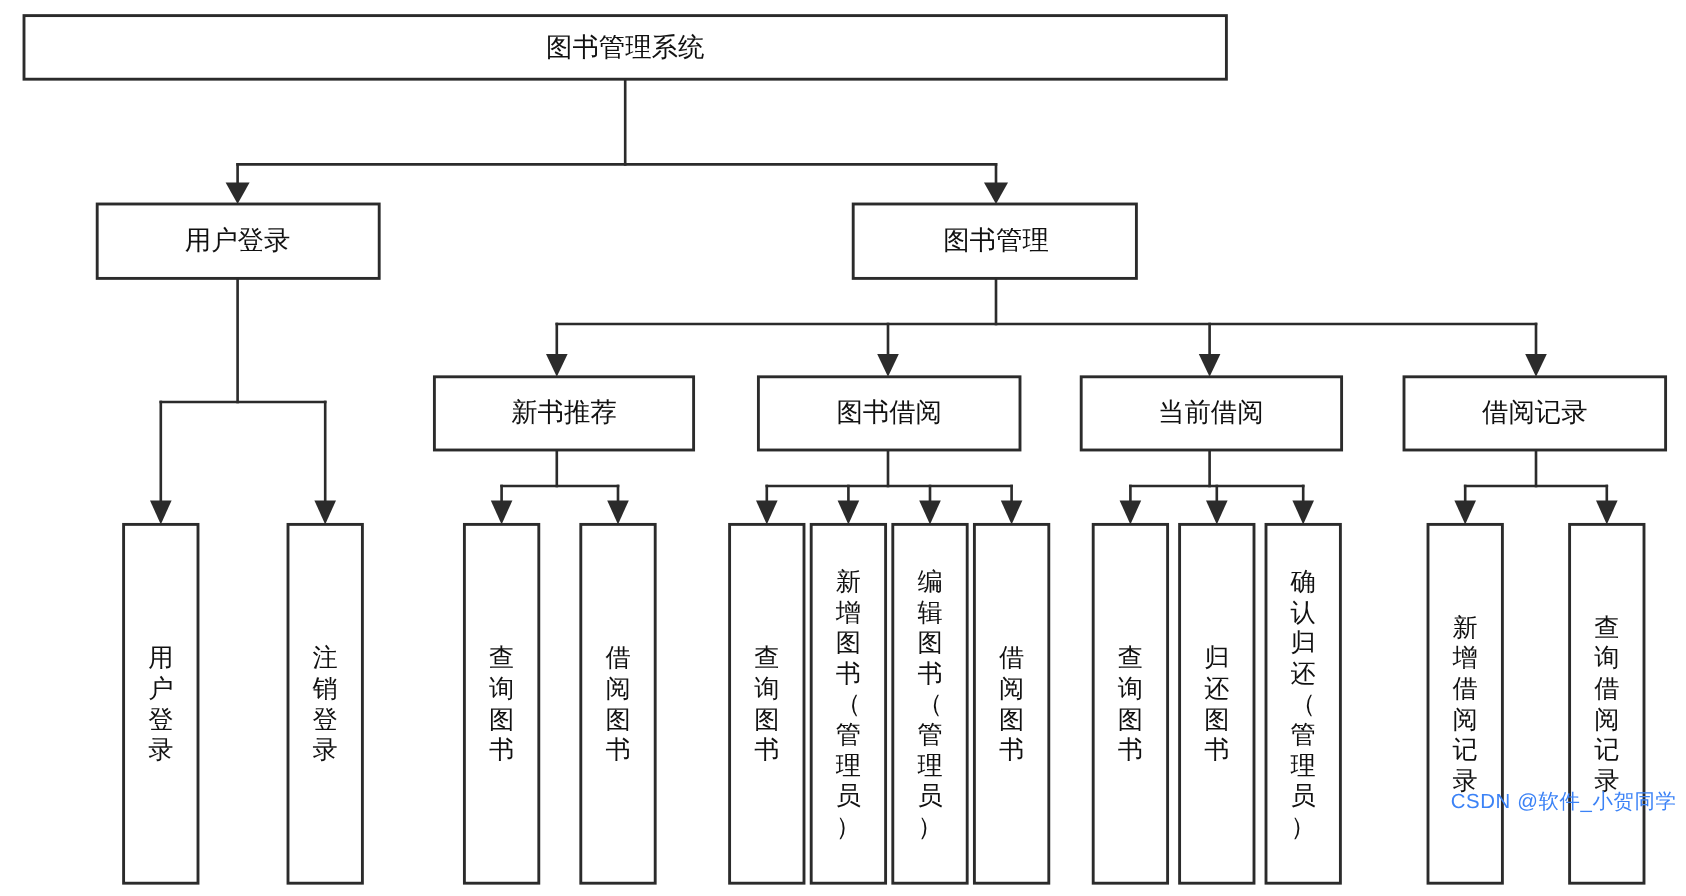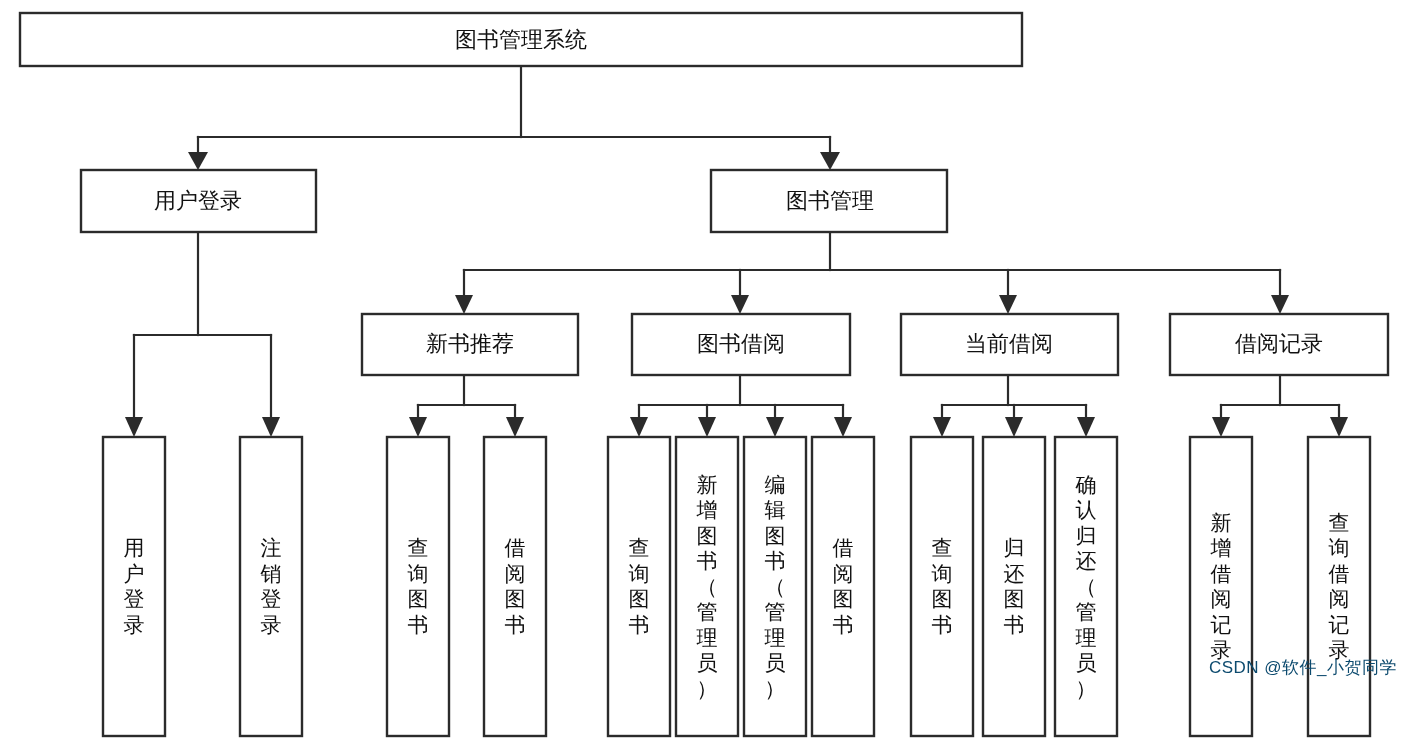--- a/index.html
+++ b/index.html
@@ -55,21 +55,21 @@
     font-family: "Liberation Sans", "DejaVu Sans", sans-serif;
     font-size: 21px;
     text-anchor: middle;
   }
   .watermark {
     position: absolute;
     right: 8px;
     bottom: 4px;
     font-family: "Liberation Sans", "DejaVu Sans", sans-serif;
     font-size: 17px;
-    color: #0c4a6e;
+    color: #3b82f6;
     letter-spacing: 0.5px;
     white-space: nowrap;
     user-select: none;
   }
 </style>
 </head>
 <body>
 
 <div id="diagram-root">
 

